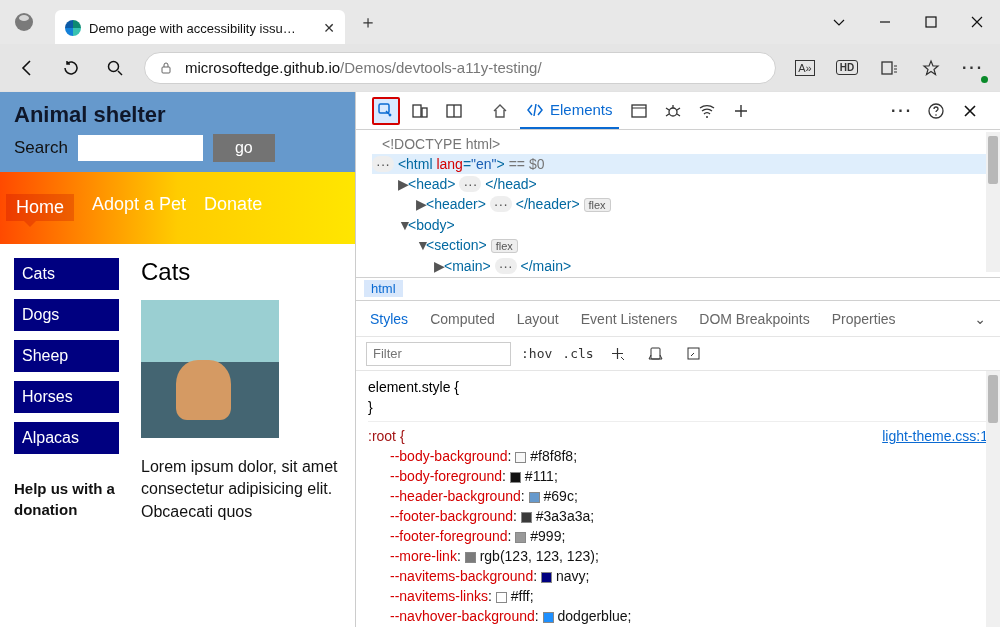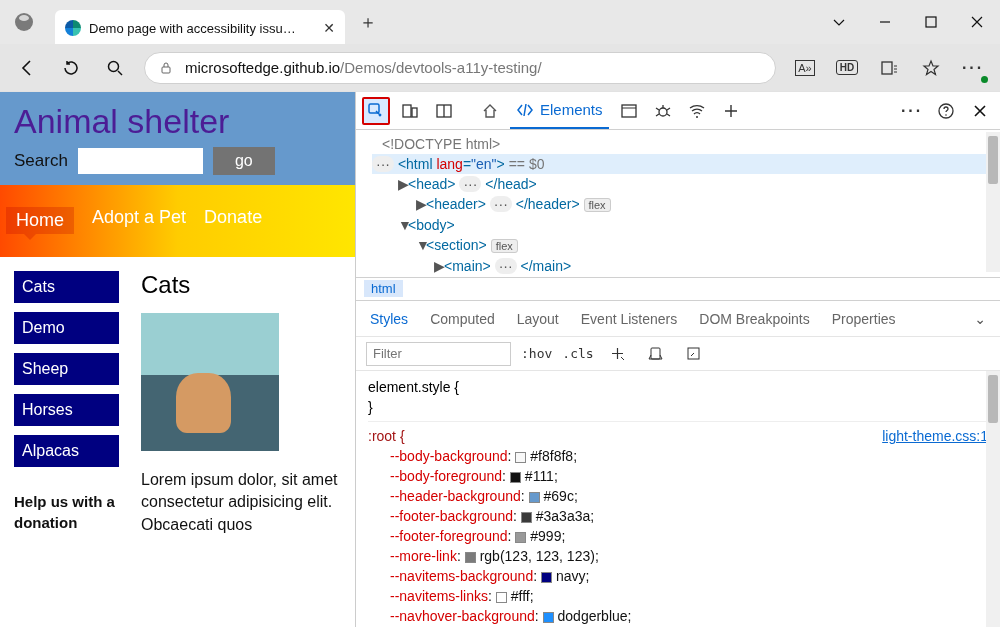--- a/index.html
+++ b/index.html
@@ -24,21 +24,21 @@
     .urlbar .host { color: #111; }
     .urlbar .path { color: #777; }
     .right-icons { display:flex; gap:12px; }
 
     
     .content { position: absolute; top: 92px; bottom: 0; left: 0; right: 0; display: flex; }
 
     
     .page { width: 355px; height: 100%; background: #fff; }
     .site-header { background: #6699cc; padding: 10px 14px 10px 14px; }
-    .site-title { font-size: 34px; font-weight: 400; color: #4c1d95; margin-bottom: 6px; }
+    .site-title { font-size: 22px; font-weight: 700; color: #0f172a; margin-bottom: 6px; }
     .searchrow { display:flex; align-items:center; gap:10px; }
     .searchrow label { font-size: 17px; color:#111; }
     .searchrow input { width:125px; height:26px; background:#fff; border:none; }
     .gobtn { background:#737373; color:#fff; border:none; height:28px; width:62px; font-size:16px; }
     .navbar { height:72px; background: linear-gradient(90deg, #ff4a00, #ffcc00, #ffe600); padding:6px 6px; display:flex; flex-direction:column; gap:8px; }
     .navrow { display:flex; gap:18px;margin-top:16px; }
     .navhome { background: rgba(183,0,0,0.25); color:#fff; font-size:18px; padding:3px 10px; position:relative; }
     .navhome::after { content:""; position:absolute; left:18px; bottom:-6px; width:0; height:0; border-left:6px solid transparent; border-right:6px solid transparent; border-top:6px solid rgba(183,0,0,0.25); }
     .navitem { color:#fff; font-size:18px; }
     .body2 { display:flex; padding:14px 10px 10px 14px; gap:22px; }
@@ -46,21 +46,21 @@
     .catbtn { background:#000080; color:#fff; height:32px; padding-left:8px; font-size:16px; text-align:left; border:none; display:flex; align-items:center; }
     .help { font-size:15px; font-weight:700; color:#111; margin-top:15px; line-height:1.4; }
     .main2 { flex:1; }
     .h1cats { font-size:24px; font-weight:400; margin-bottom:14px; }
     .catimg { width:138px; height:138px; background: linear-gradient(#9acfd2 0 45%, #446572 45% 100%); position:relative; margin-bottom:18px; }
     .catimg::after { content:""; position:absolute; left:35px; top:60px; width:55px; height:60px; background:#d59a63; border-radius: 40% 40% 20% 20%; }
     .lorem { font-size:16px; color:#111; line-height:1.4; }
 
     
     .devtools { flex:1; height:100%; border-left:1px solid #ccc; display:flex; flex-direction:column; background:#fff; }
-    .dt-tabbar { height:38px; border-bottom:1px solid #d0d0d0; display:flex; align-items:center; padding:0 6px; gap:6px; }
+    .dt-tabbar { height:38px; border-bottom:1px solid #d0d0d0; display:flex; align-items:center; padding:0 16px; gap:6px; }
     .dt-icon { width:28px; height:28px; display:flex; align-items:center; justify-content:center; color:#333; border-radius:2px; }
     .inspect-hl { border:2px solid #d40000; background:#d9e9ff; }
     .elements-tab { color:#0a6ad2; height:37px; display:flex; align-items:center; gap:6px; border-bottom:2px solid #0a6ad2; font-size:15px; padding:0 6px; }
     .dt-spacer { flex:1; }
 
     .domtree { flex:0 0 auto; height:147px; overflow:auto; position:relative; font-family: Consolas, monospace; font-size:14px; padding:4px 0 0 16px; line-height:20px; }
     .domtree .arrow { display:inline-block; width:10px; color:#555; }
     .t-tag { color:#0369a1; }
     .t-attr { color:#d40000; }
     .t-val { color:#1a5fb4; }
@@ -192,21 +192,21 @@
         <span class="navitem">Donate</span>
       </div>
       <div class="navrow" style="padding-left:12px;">
         <span class="navitem">Jobs</span>
         <span class="navitem">About Us</span>
       </div>
     </div>
     <div class="body2">
       <div class="sidebar2">
         <button class="catbtn">Cats</button>
-        <button class="catbtn">Demo</button>
+        <button class="catbtn">Dogs</button>
         <button class="catbtn">Sheep</button>
         <button class="catbtn">Horses</button>
         <button class="catbtn">Alpacas</button>
         <div class="help">Help us with a donation</div>
       </div>
       <div class="main2">
         <h2 class="h1cats">Cats</h2>
         <div class="catimg"></div>
         <p class="lorem">Lorem ipsum dolor, sit amet consectetur adipisicing elit. Obcaecati quos</p>
       </div>

